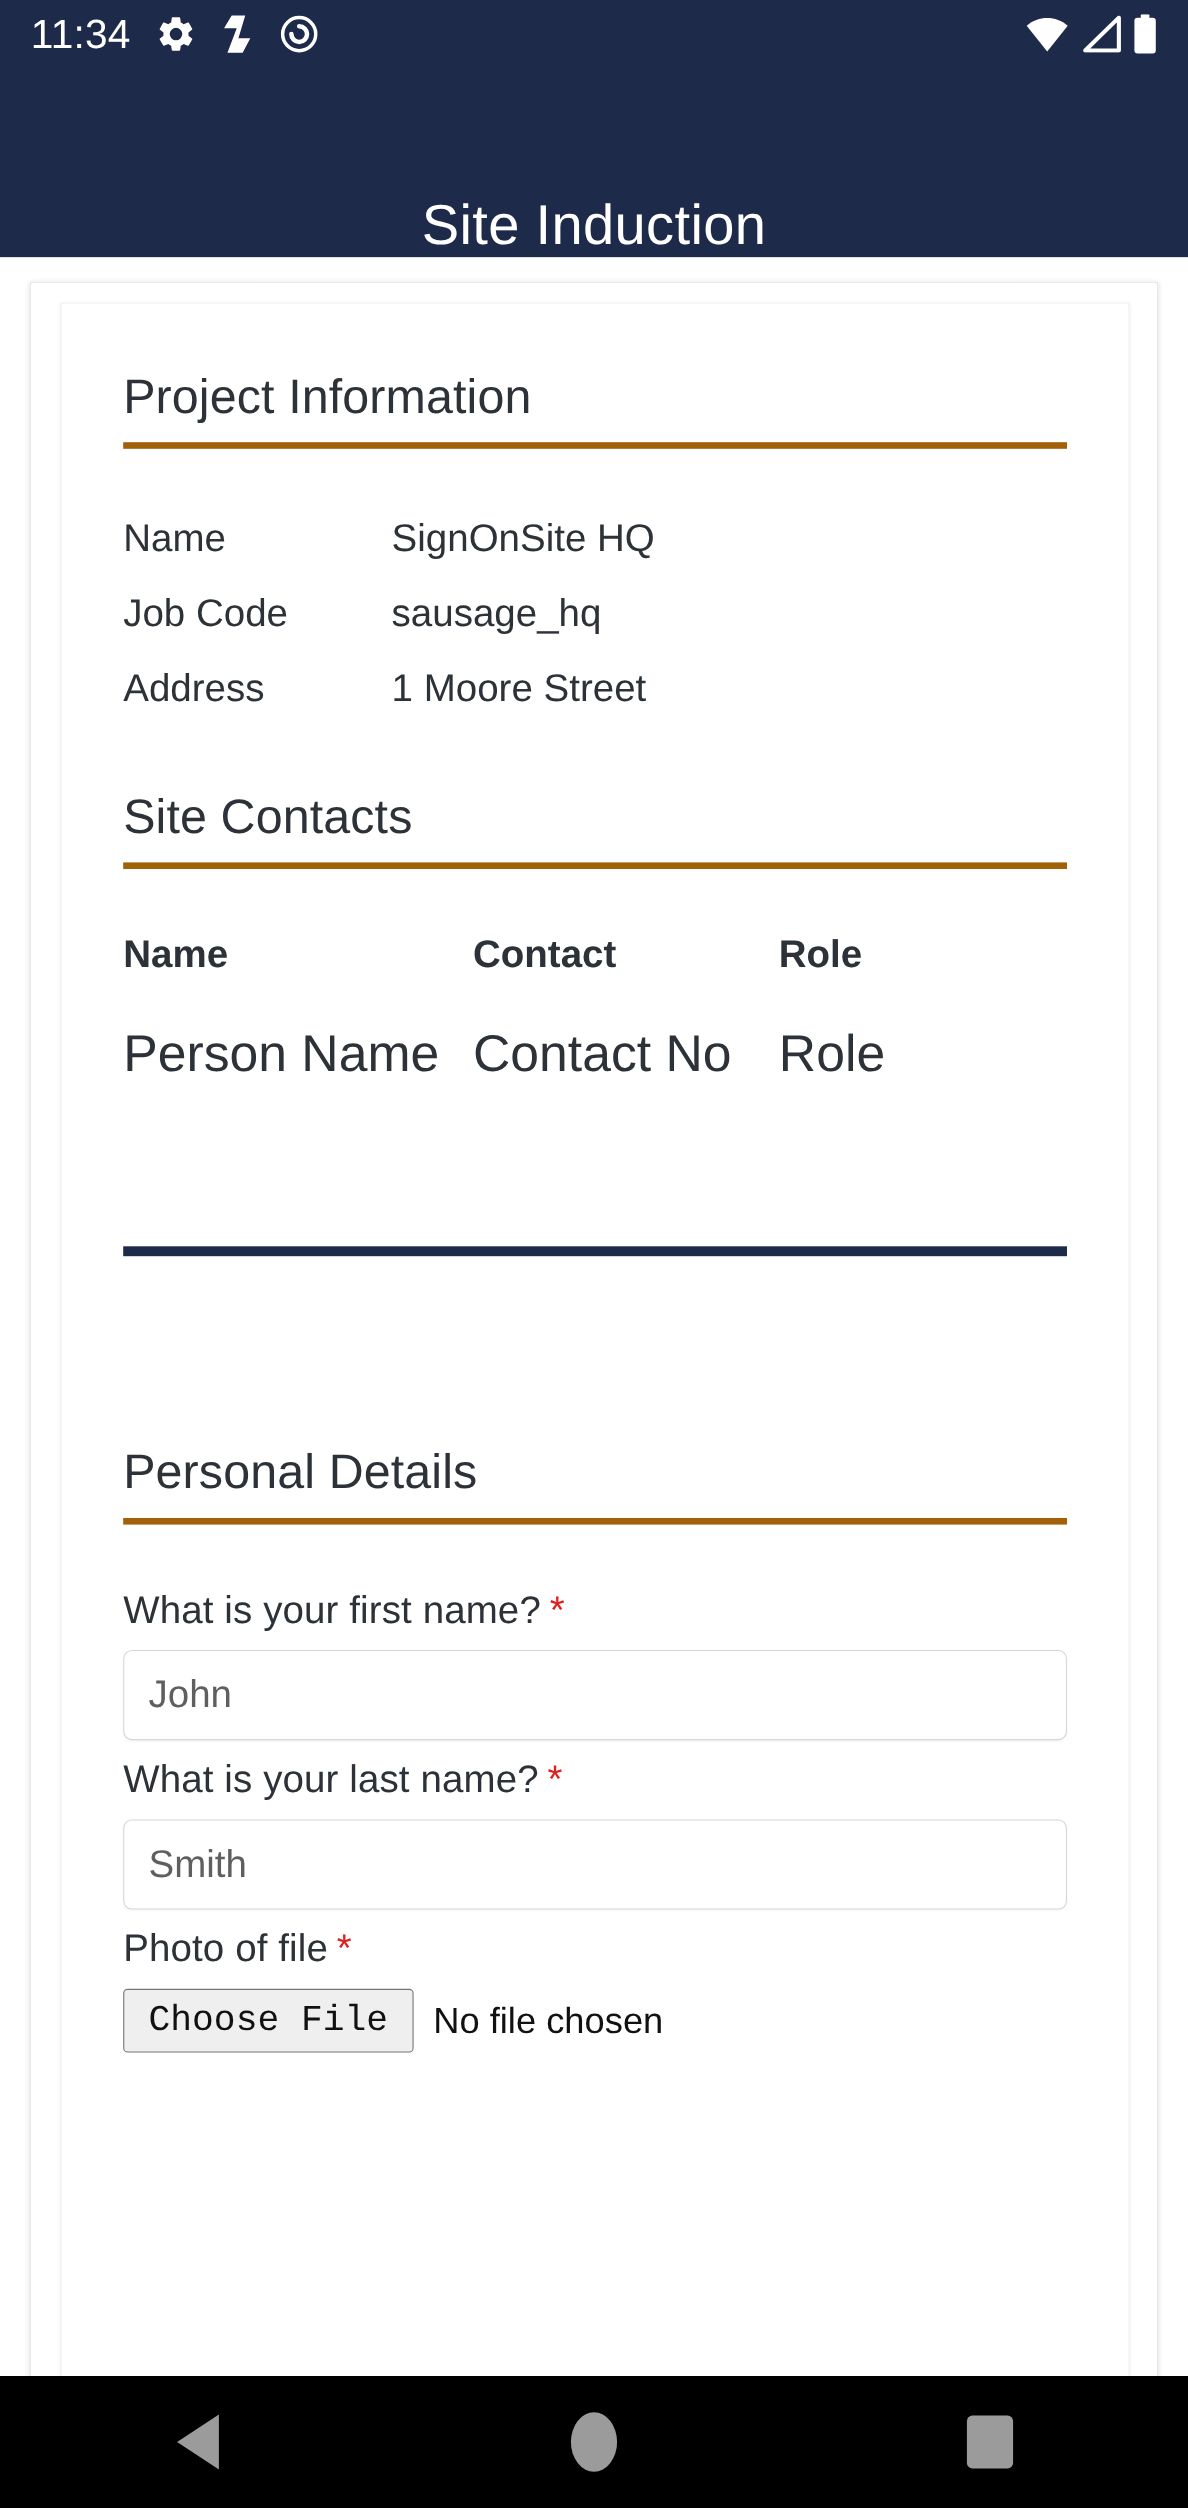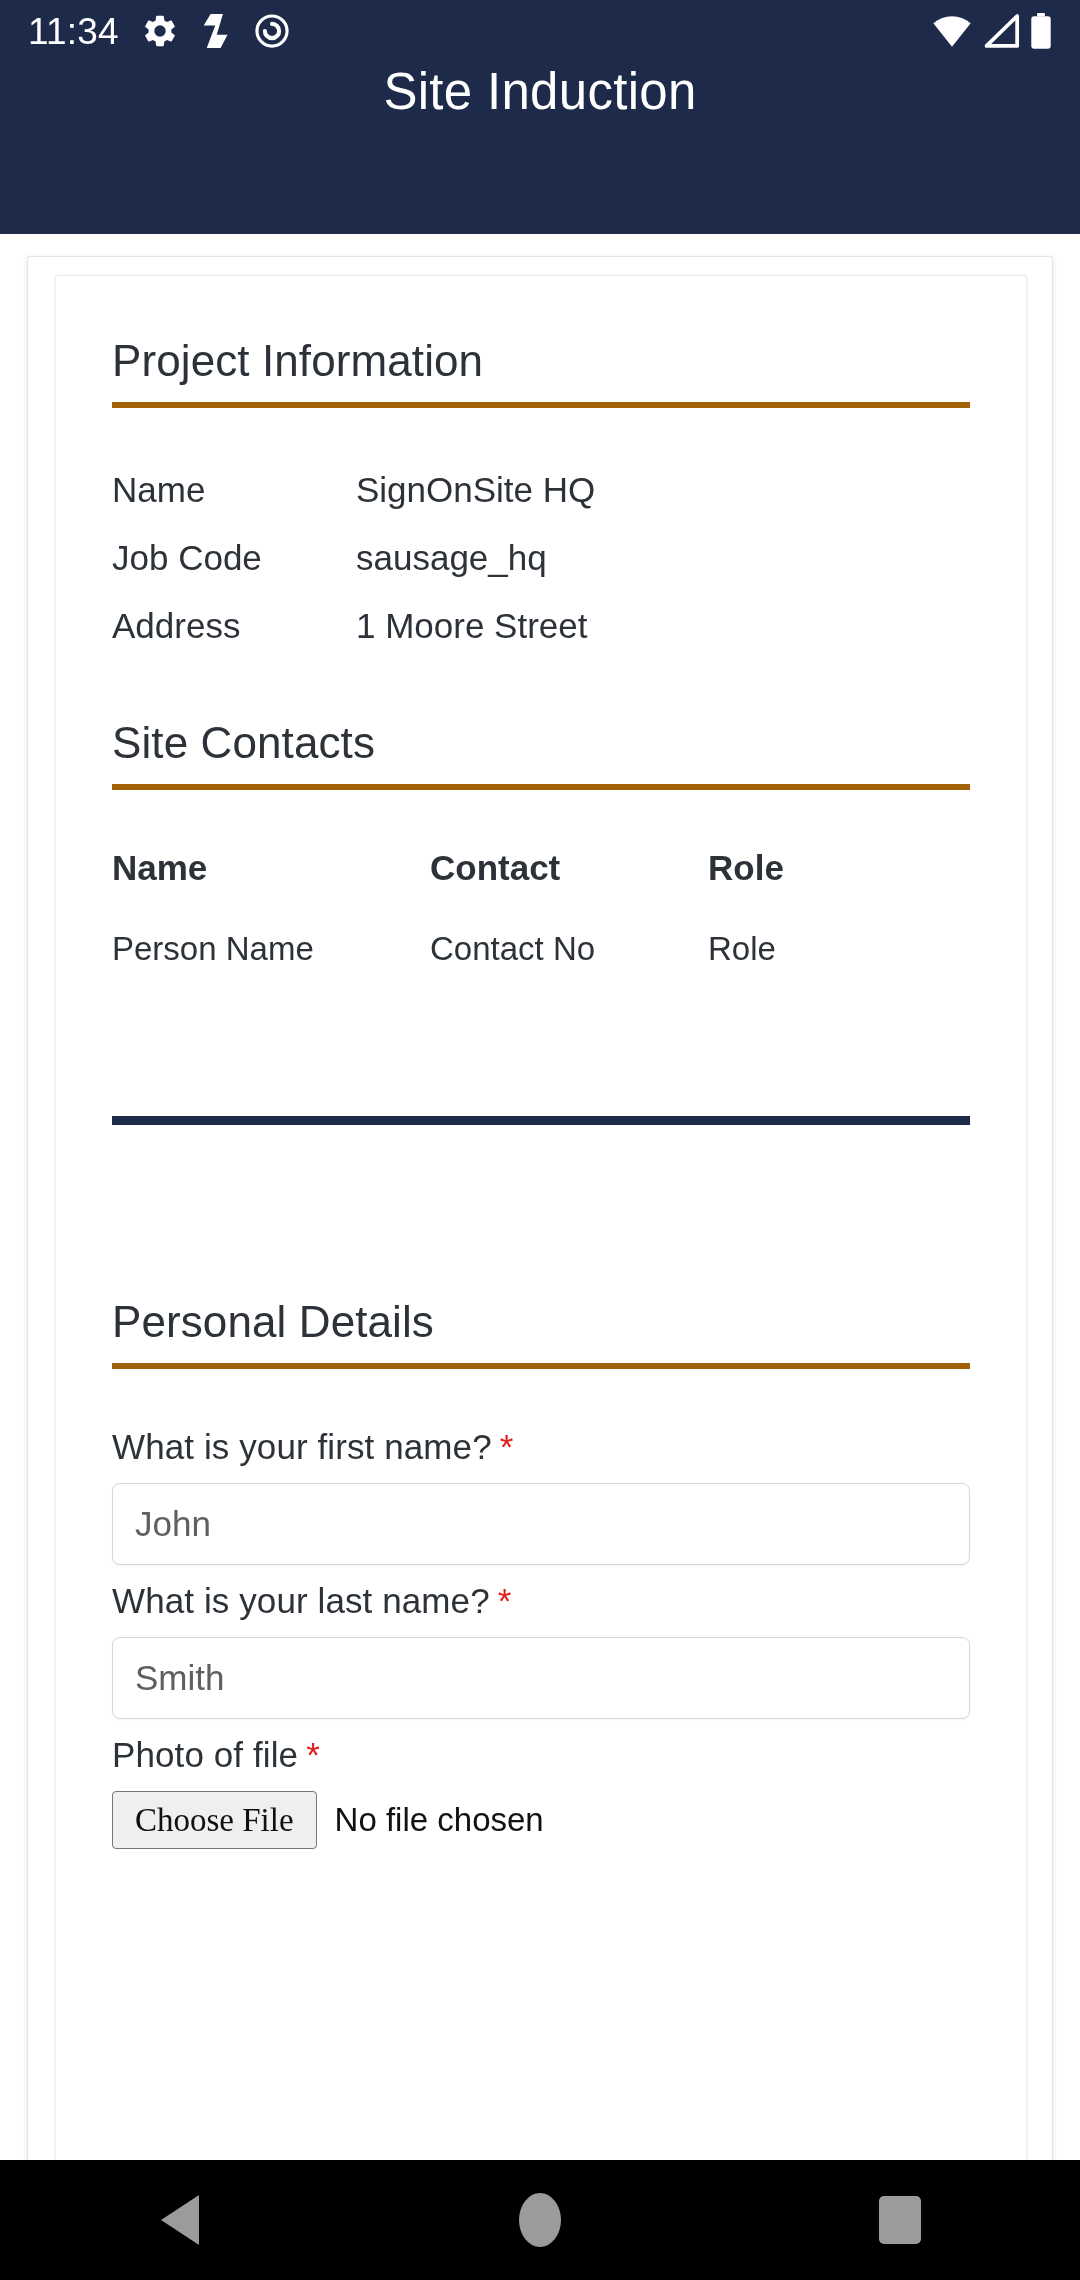--- a/index.html
+++ b/index.html
@@ -62,21 +62,21 @@
 
   .sicon { display: block; }
 
   
   .appbar-title {
     position: absolute;
     top: 62px; left: 0;
     width: 1080px;
     height: 172px;
     display: flex;
-    align-items: flex-start;
+    align-items: flex-end;
     justify-content: center;
   }
   .appbar-title span {
     color: #ffffff;
     font-size: 51px;
     font-weight: 400;
     letter-spacing: 0.3px;
   }
 
   
@@ -159,21 +159,21 @@
   }
   .contacts-table th {
     text-align: left;
     font-size: 35px;
     font-weight: 700;
     color: #2c3238;
     padding: 0 0 42px 0;
   }
   .contacts-table td {
     text-align: left;
-    font-size: 33px;
+    font-size: 47px;
     font-weight: 400;
     color: #2c3238;
     padding: 0;
   }
   .col-name    { width: 318px; }
   .col-contact { width: 278px; margin-left: 46px; }
   .col-role    { width: auto; }
 
   
   .spacer-before-rule { height: 148px; }
@@ -222,21 +222,21 @@
   .text-input::placeholder { color: #5f5f5f; opacity: 1; }
 
   
   .file-row {
     display: flex;
     align-items: center;
     gap: 18px;
     margin-top: 6px;
   }
   .file-btn {
-    font-family: Liberation Serif, serif;
+    font-family: Liberation Mono, monospace;
     font-size: 33px;
     color: #111111;
     background: #efefef;
     border: 1px solid #767676;
     border-radius: 4px;
     padding: 10px 22px;
     line-height: 1.1;
   }
   .file-status {
     font-size: 33px;

